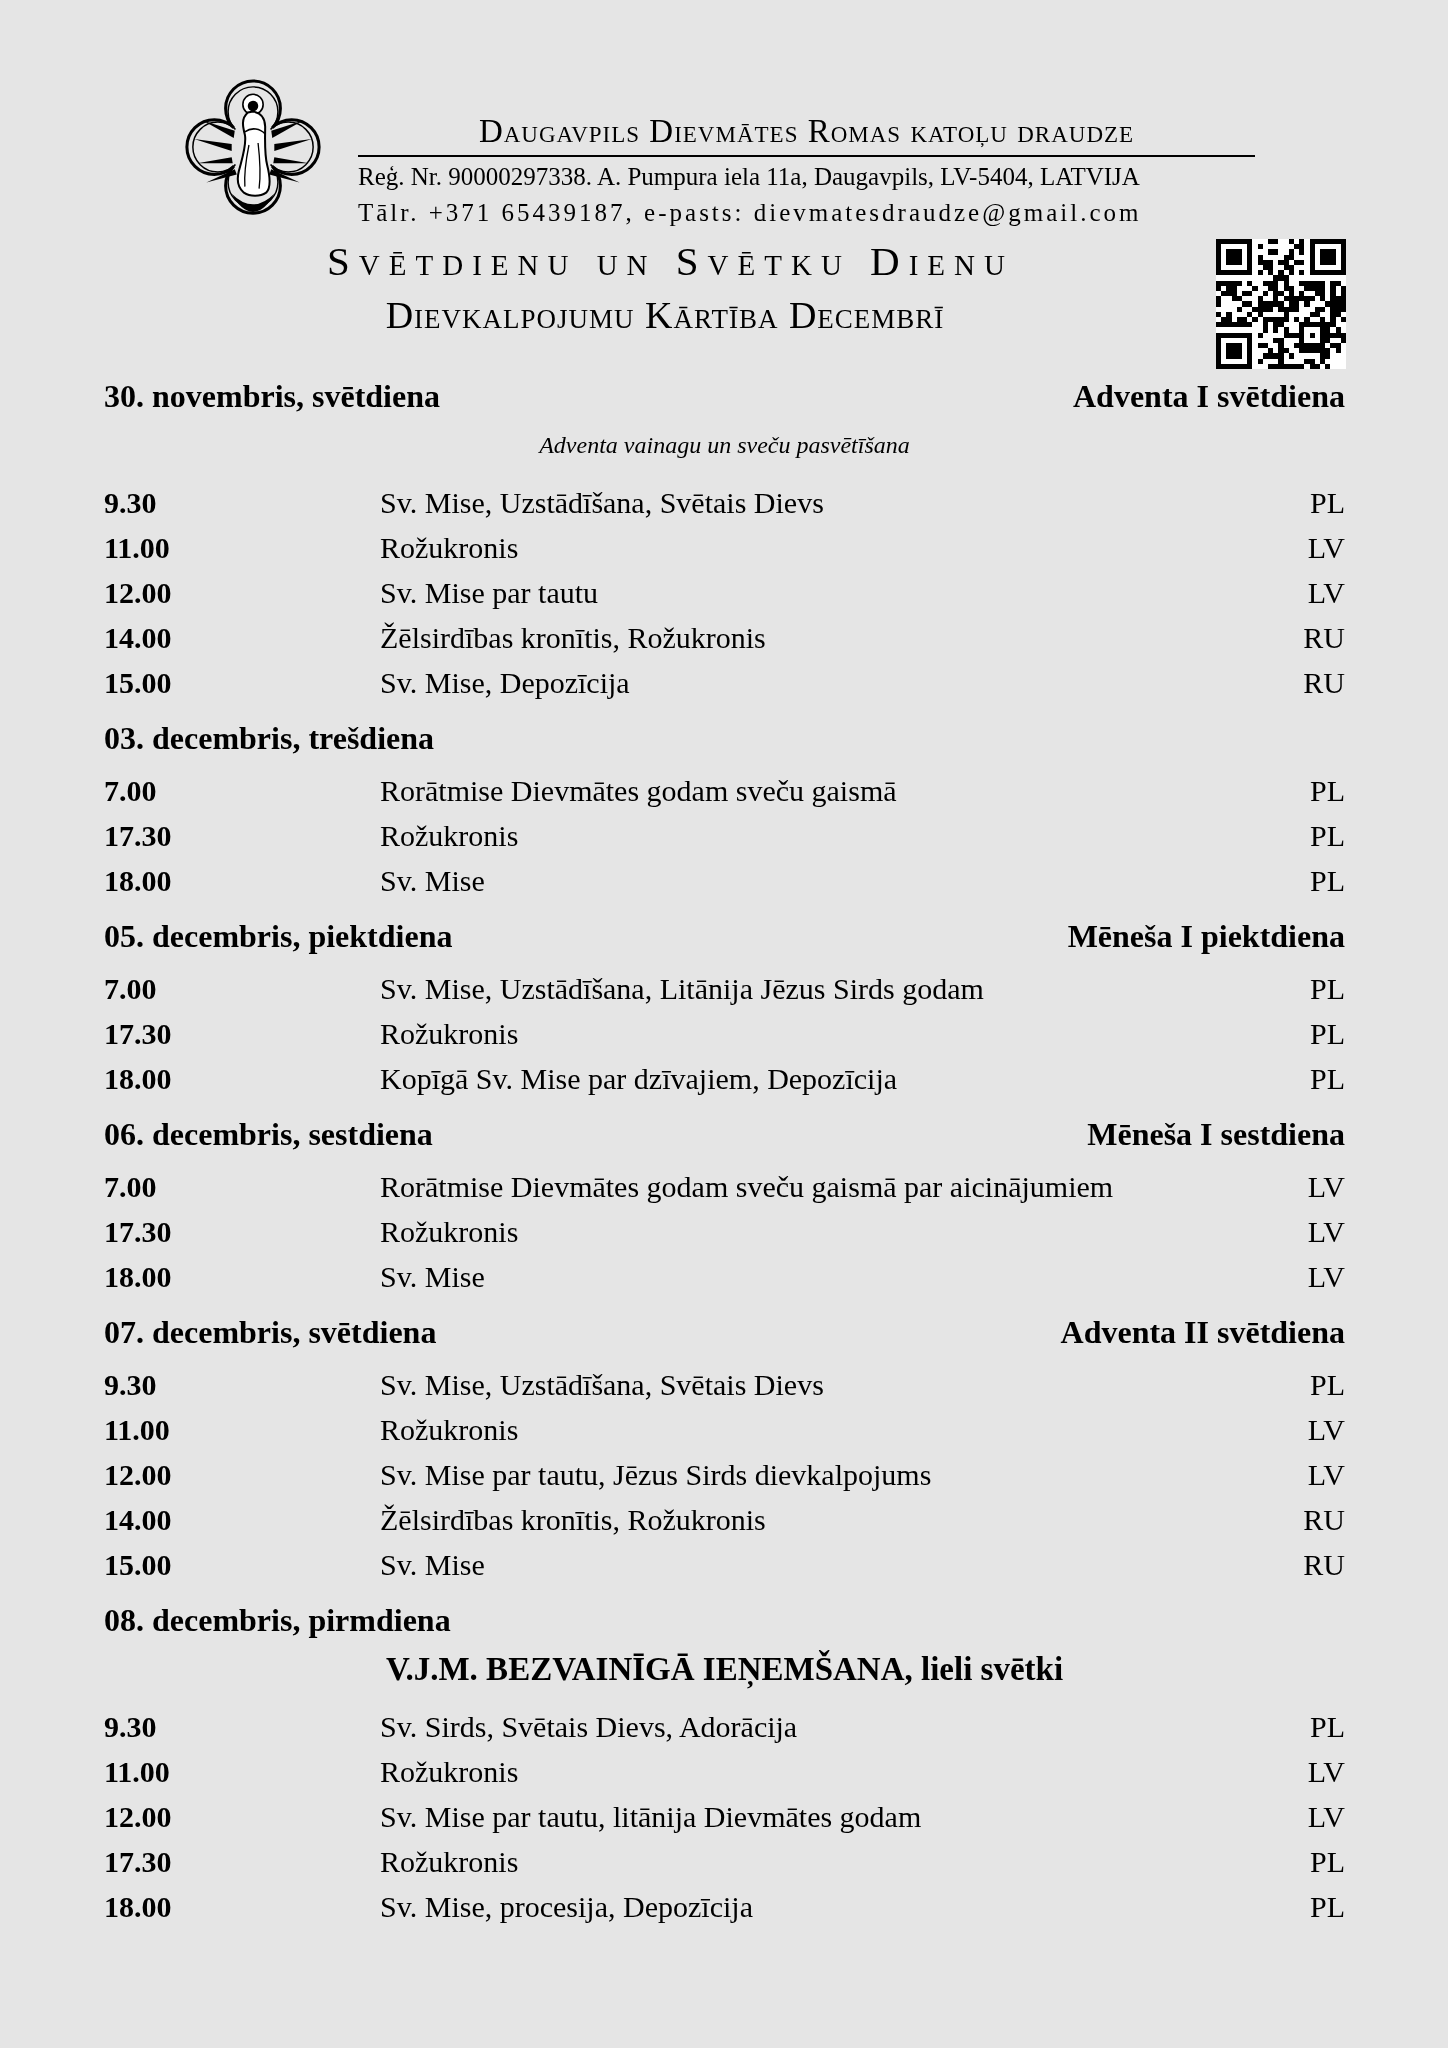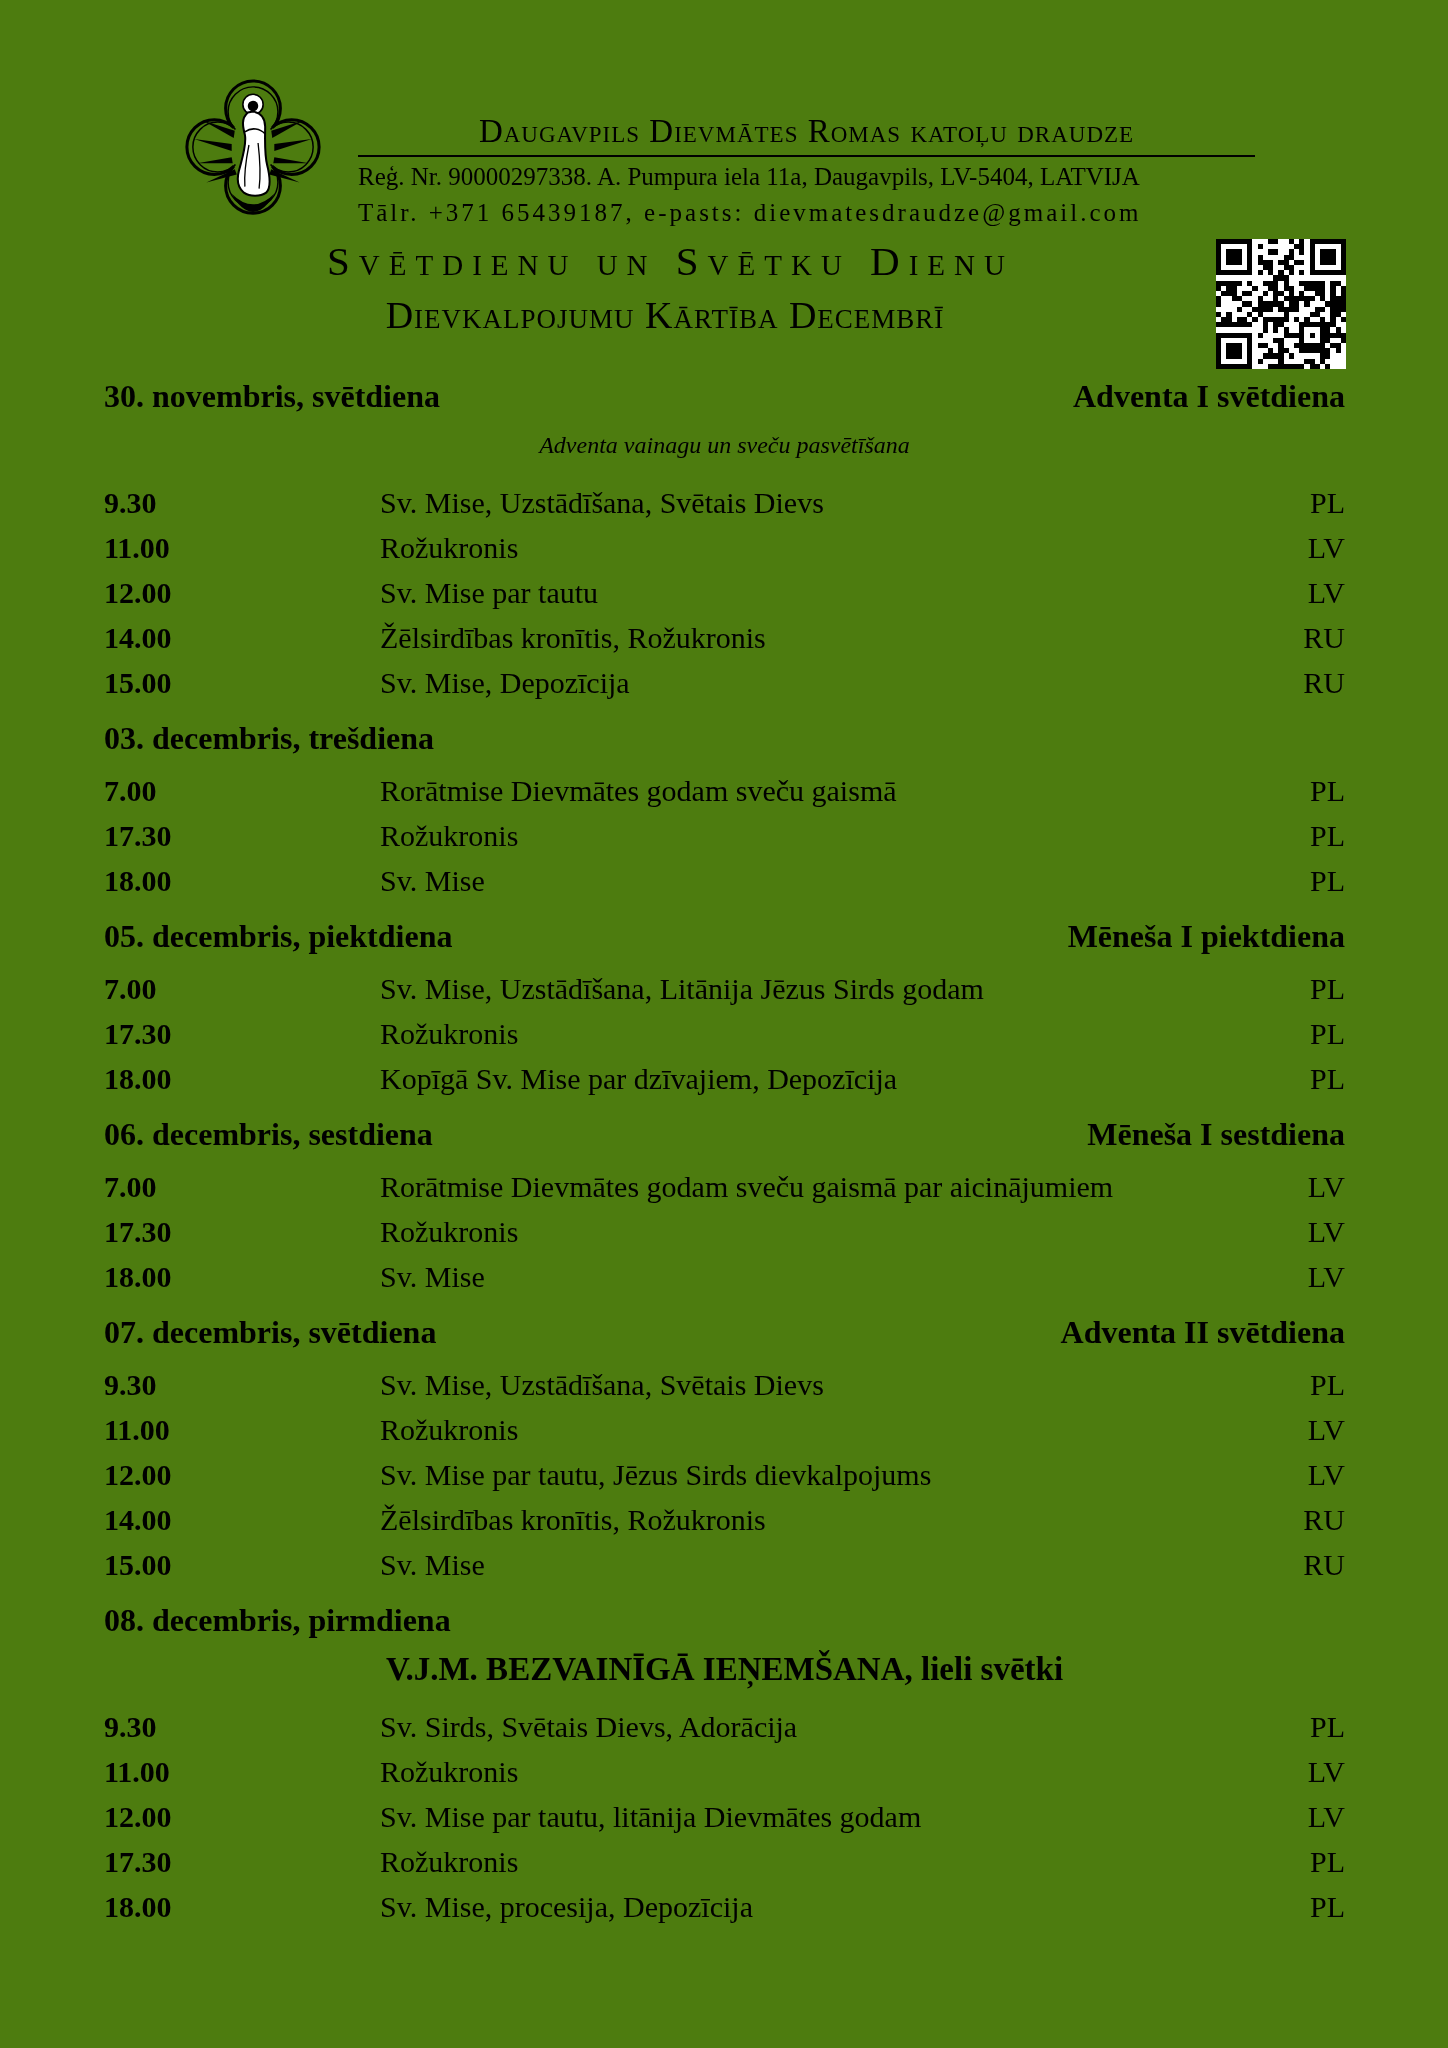--- a/index.html
+++ b/index.html
@@ -1,21 +1,21 @@
 <!DOCTYPE html>
 <html><head>
 <meta charset="utf-8">
 <style>
   html,body { margin:0; padding:0; }
   body {
     width:1448px; height:2048px; background:#ffffff; color:#000;
     font-family:"Liberation Serif","DejaVu Serif",serif;
     position:relative; overflow:hidden;
   }
-  .page { position:absolute; inset:0; background:#4d7c0f; }
+  .page { position:absolute; inset:0; background:#e5e5e5; }
 
   
   .logo { position:absolute; left:181px; top:62px; width:144px; height:166px; }
 
   .org-block { position:absolute; left:358px; top:108px; width:897px; }
   .org-name {
     font-size:33px; line-height:46px; text-align:center;
     font-variant:small-caps; letter-spacing:1px;
     border-bottom:2px solid #000; padding-bottom:1px;
   }

